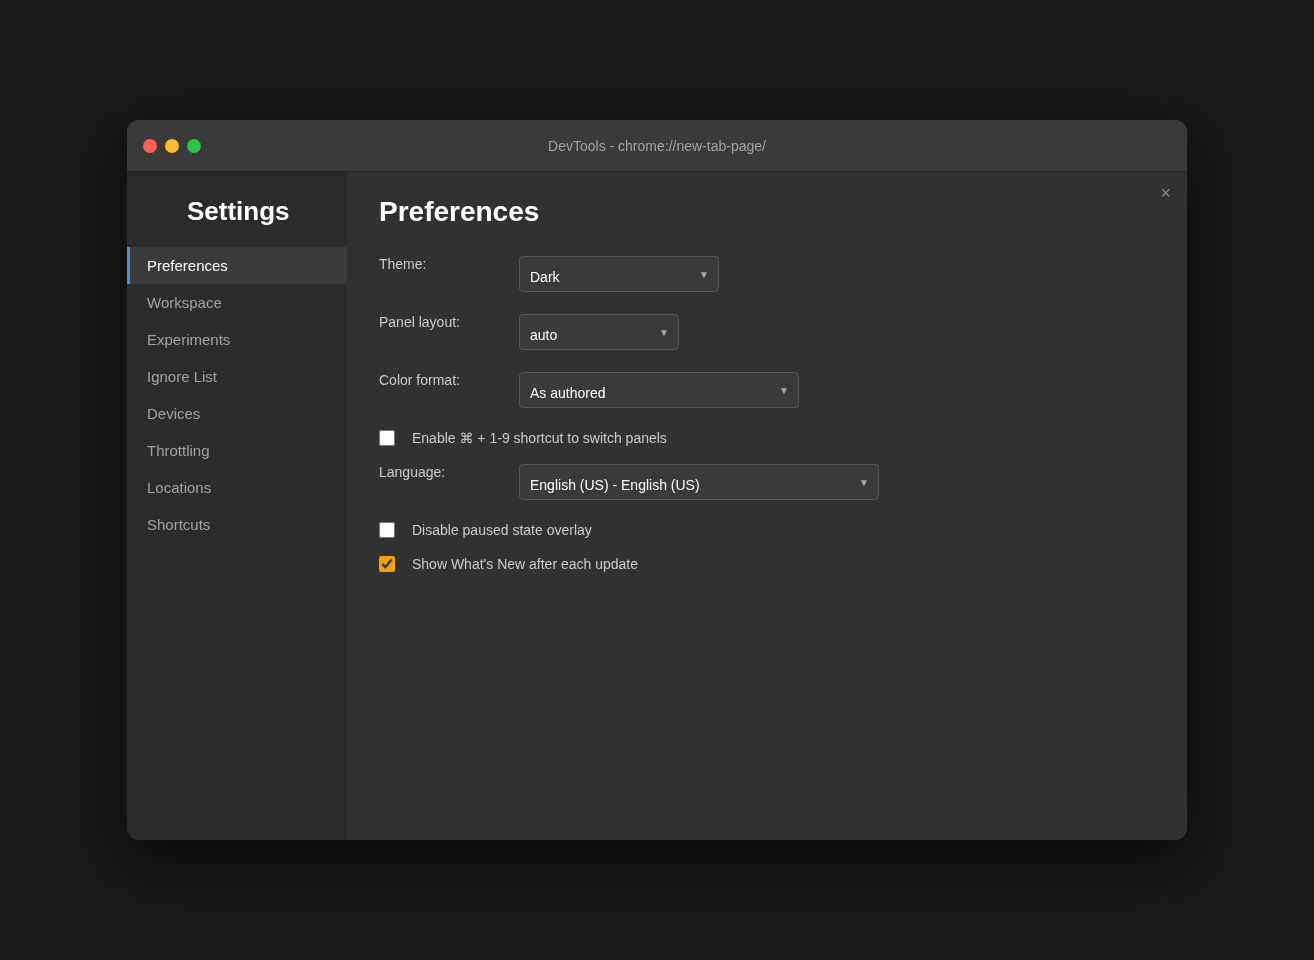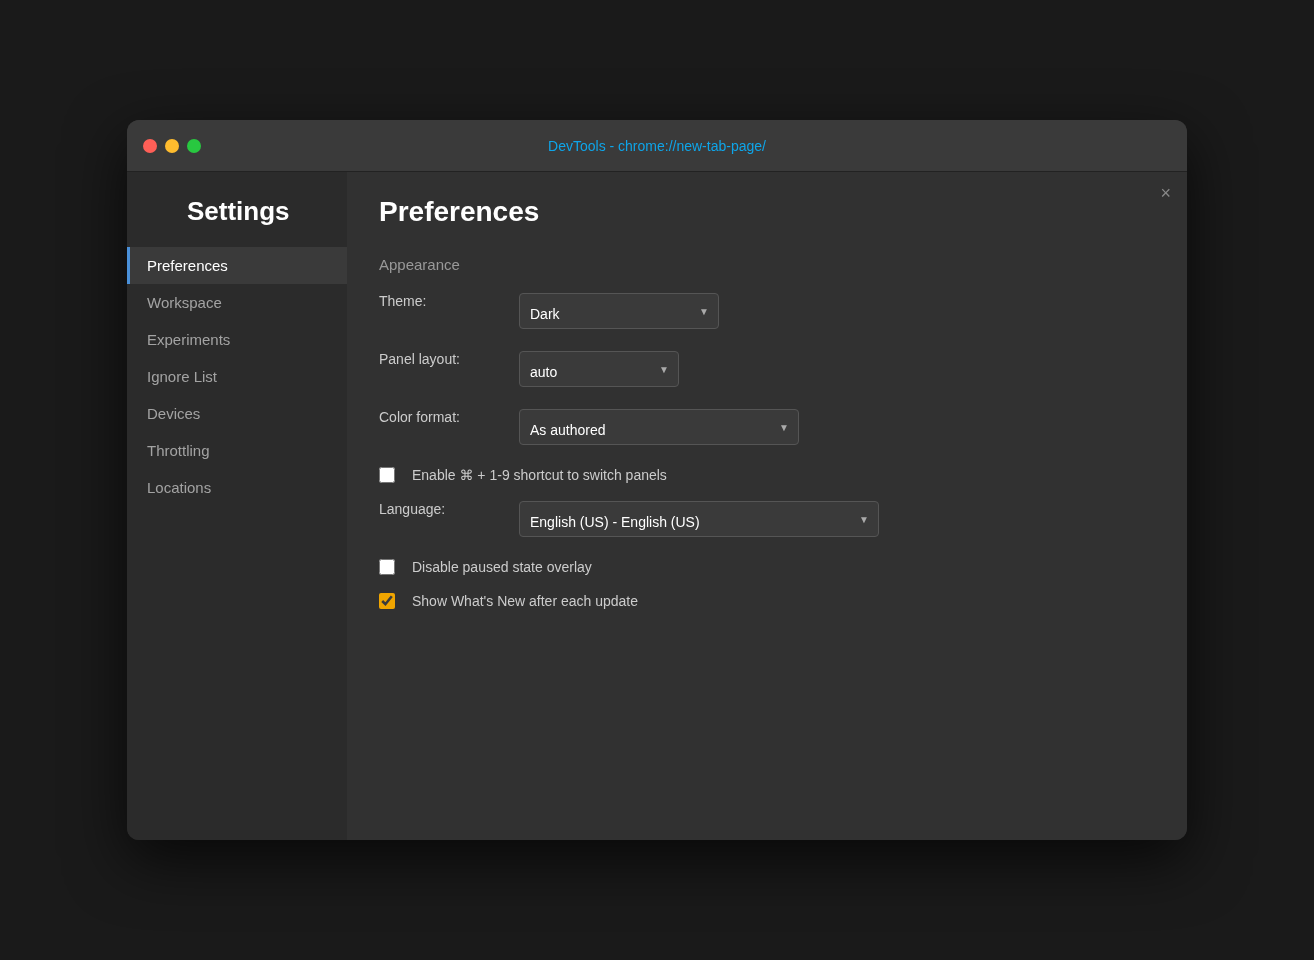--- a/index.html
+++ b/index.html
@@ -50,21 +50,21 @@
     }
 
     .traffic-light.close { background: #ff5f57; }
     .traffic-light.minimize { background: #febc2e; }
     .traffic-light.maximize { background: #28c840; }
 
     .titlebar-title {
       position: absolute;
       left: 50%;
       transform: translateX(-50%);
-      color: #0ea5e9;
+      color: #a3a3a3;
       font-size: 14px;
       font-weight: 500;
     }
 
     .content {
       display: flex;
       flex: 1;
       overflow: hidden;
     }
 
@@ -269,29 +269,31 @@
       </div>
       <div class="sidebar-item">
         <span>Devices</span>
       </div>
       <div class="sidebar-item">
         <span>Throttling</span>
       </div>
       <div class="sidebar-item">
         <span>Locations</span>
       </div>
+      <div class="sidebar-item">
+        <span>Shortcuts</span>
+      </div>
     </div>
 
     <div class="main-panel">
       <button class="close-btn">×</button>
 
       <div class="main-content">
         <div class="panel-title">Preferences</div>
 
-        <div class="section-title">Appearance</div>
 
         <div class="setting-row">
           <div class="setting-label">Theme:</div>
           <div class="select-wrapper">
             <select class="setting-select select-theme">
               <option>Default</option>
               <option selected="">Dark</option>
               <option>Light</option>
             </select>
           </div>

